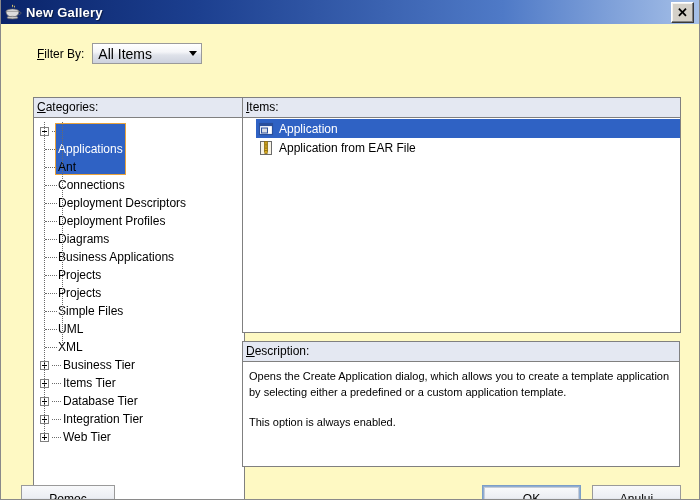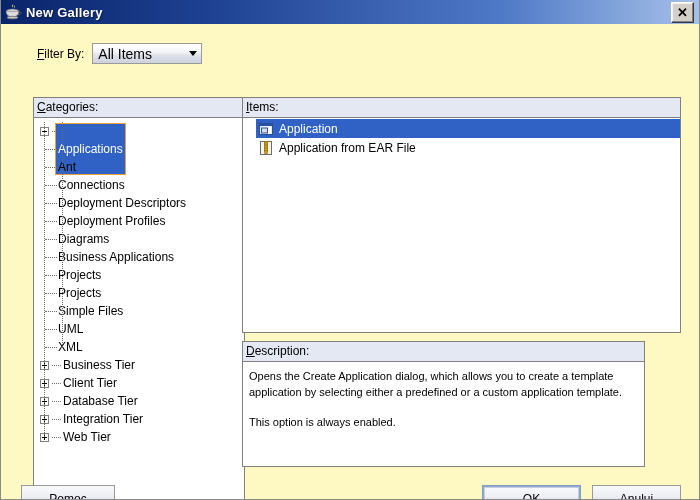--- a/index.html
+++ b/index.html
@@ -249,21 +249,21 @@
     flex: 0 0 16px;
     margin-right: 5px;
     display: block;
   }
 
   
   .desc-wrap {
     position: absolute;
     left: 241px;
     top: 317px;
-    width: 403px;
+    width: 438px;
     height: 128px;
   }
   .desc-body {
     height: 106px;
     padding: 6px 8px 0 6px;
     box-sizing: border-box;
     font-size: 11px;
     line-height: 16px;
     color: #000000;
   }
@@ -404,21 +404,21 @@
             <span class="node-label">XML</span>
           </div>
           <div class="tree-node root">
             <span class="expander plus"></span>
             <span style="display: inline-block; width: 9px; border-top: 1px dotted rgb(107, 107, 107); margin-right: 2px;"></span>
             <span class="node-label">Business Tier</span>
           </div>
           <div class="tree-node root">
             <span class="expander plus"></span>
             <span style="display: inline-block; width: 9px; border-top: 1px dotted rgb(107, 107, 107); margin-right: 2px;"></span>
-            <span class="node-label">Client Tier</span>
+            <span class="node-label">Items Tier</span>
           </div>
           <div class="tree-node root">
             <span class="expander plus"></span>
             <span style="display: inline-block; width: 9px; border-top: 1px dotted rgb(107, 107, 107); margin-right: 2px;"></span>
             <span class="node-label">Database Tier</span>
           </div>
           <div class="tree-node root">
             <span class="expander plus"></span>
             <span style="display: inline-block; width: 9px; border-top: 1px dotted rgb(107, 107, 107); margin-right: 2px;"></span>
             <span class="node-label">Integration Tier</span>

